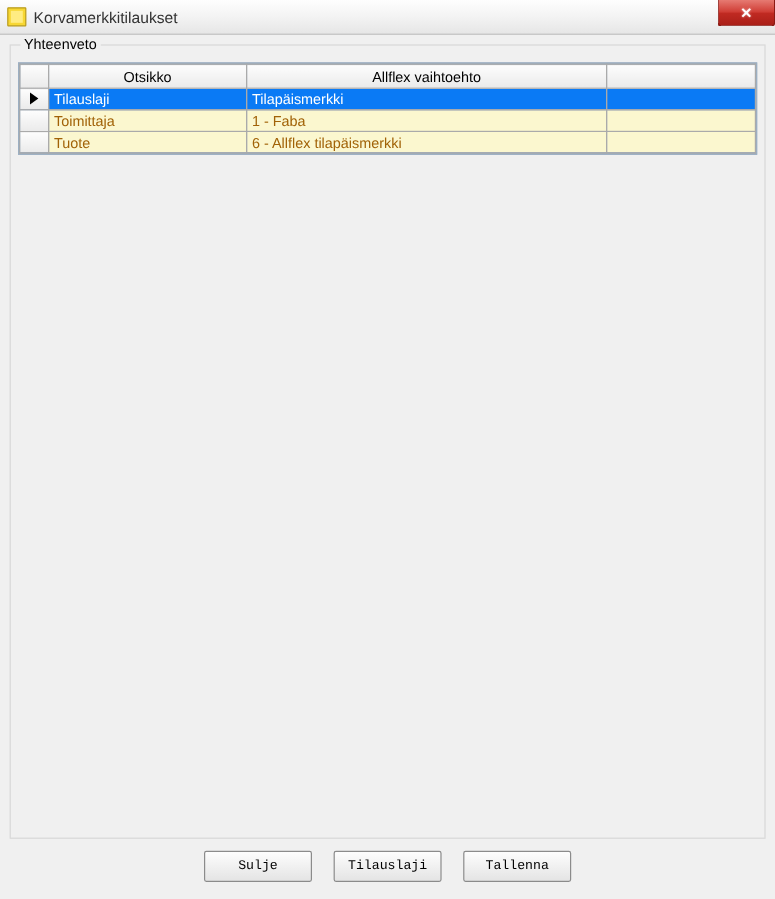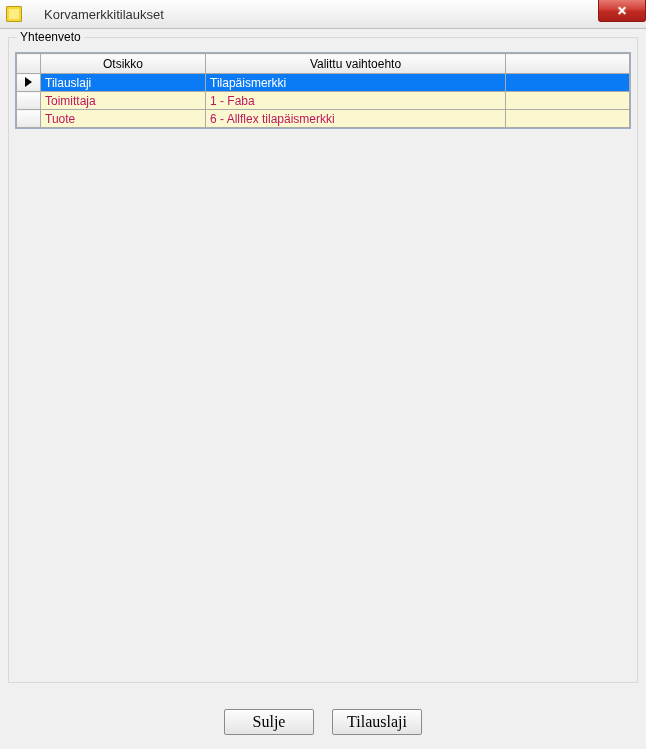--- a/index.html
+++ b/index.html
@@ -1,19 +1,18 @@
 <!DOCTYPE html>
 <html><head>
   <meta charset="utf-8">
   <style>
     * {
       box-sizing: border-box;
       margin: 0;
       padding: 0;
-      gap: 16px;
     }
     body {
       font-family: "Segoe UI", Tahoma, sans-serif;
       font-size: 12px;
       background: #f0f0f0;
       width: 646px;
       height: 749px;
       overflow: hidden;
     }
     .titlebar {
@@ -112,21 +111,21 @@
     }
     table.grid .col-selector { width: 24px; }
     table.grid .col-otsikko { width: 165px; }
     table.grid .col-valittu { width: 300px; }
     table.grid tbody td {
       border: 1px solid #aaa;
       height: 18px;
       font-size: 12px;
       padding: 0 4px;
       background: #fbf7cf;
-      color: #be185d;
+      color: #a16207;
       white-space: nowrap;
       overflow: hidden;
     }
     table.grid tbody tr.selected td {
       background: #0a7af5;
       color: #ffffff;
     }
     table.grid tbody td.row-header {
       background: linear-gradient(to bottom, #fdfdfd, #eaeaea) !important;
       color: #000 !important;
@@ -143,22 +142,22 @@
     }
     .button-bar {
       display: flex;
       justify-content: center;
       gap: 18px;
       padding: 10px 0 6px 0;
     }
     .button-bar button {
       width: 90px;
       height: 26px;
-      font-family: Liberation Serif, serif;
-      font-size: 16px;
+      font-family: Liberation Mono, monospace;
+      font-size: 11px;
       background: linear-gradient(to bottom, #fdfdfd, #e4e4e4);
       border: 1px solid #8b8b8b;
       border-radius: 2px;
       cursor: pointer;
       color: #000;
       text-align: center;
     }
     .button-bar button:disabled {
       color: #9a9a9a;
       cursor: default;
@@ -184,21 +183,21 @@
         <colgroup>
           <col class="col-selector">
           <col class="col-otsikko">
           <col class="col-valittu">
           <col>
         </colgroup>
         <thead>
           <tr>
             <th></th>
             <th>Otsikko</th>
-            <th>Valittu vaihtoehto</th>
+            <th>Allflex vaihtoehto</th>
             <th></th>
           </tr>
         </thead>
         <tbody>
           <tr class="selected">
             <td class="row-header">
               <span class="row-arrow"></span>
             </td>
             <td>Tilauslaji</td>
             <td>Tilapäismerkki</td>
@@ -217,14 +216,15 @@
             <td></td>
           </tr>
         </tbody>
       </table>
     </div>
   </div>
 
   <div class="button-bar">
     <button>Sulje</button>
     <button>Tilauslaji</button>
+    <button>Tallenna</button>
   </div>
 </div>
 
 </body></html>

